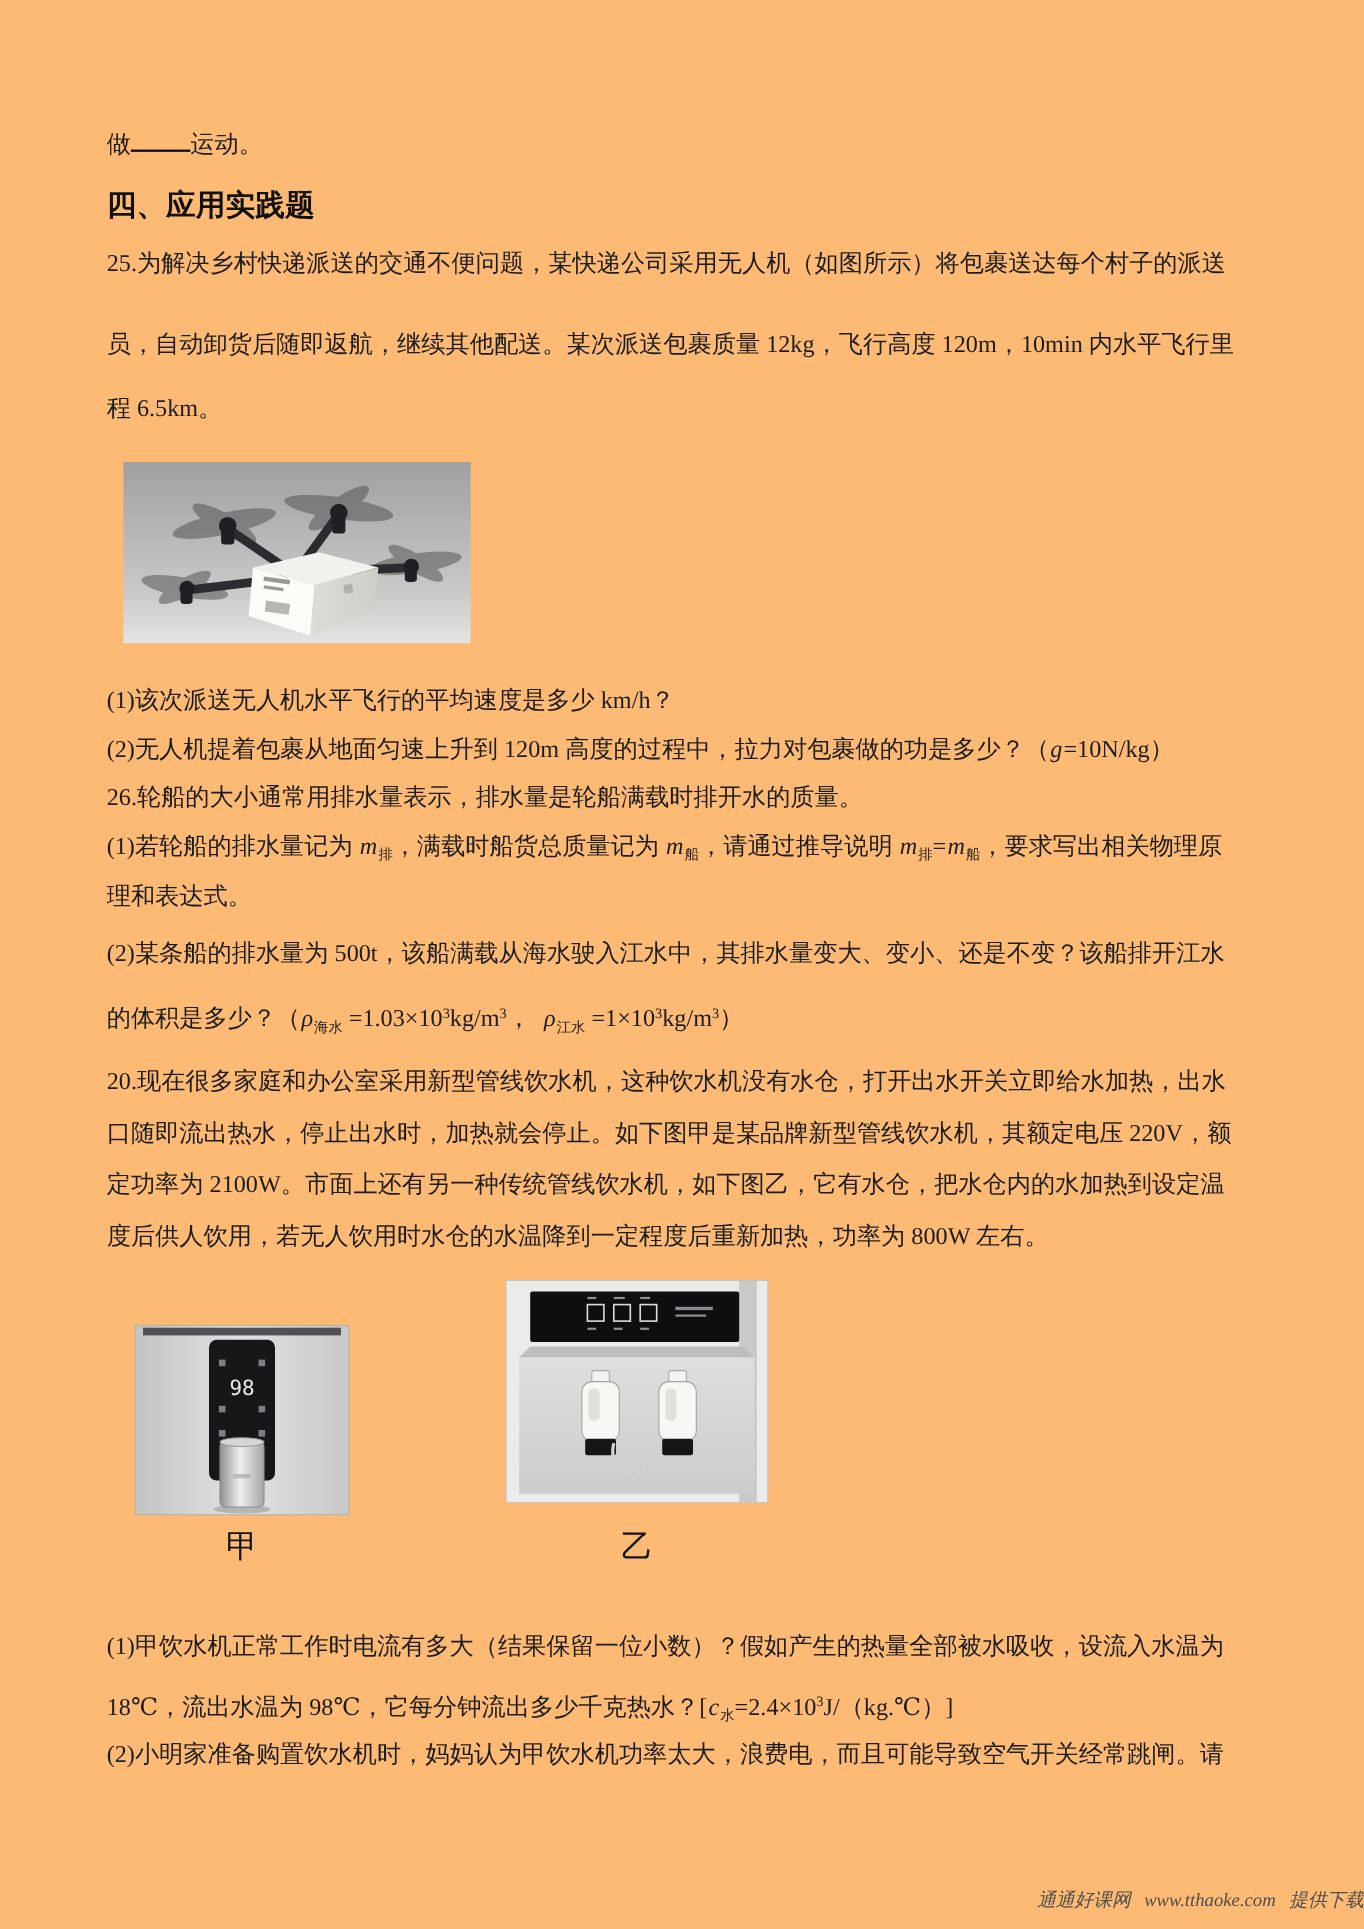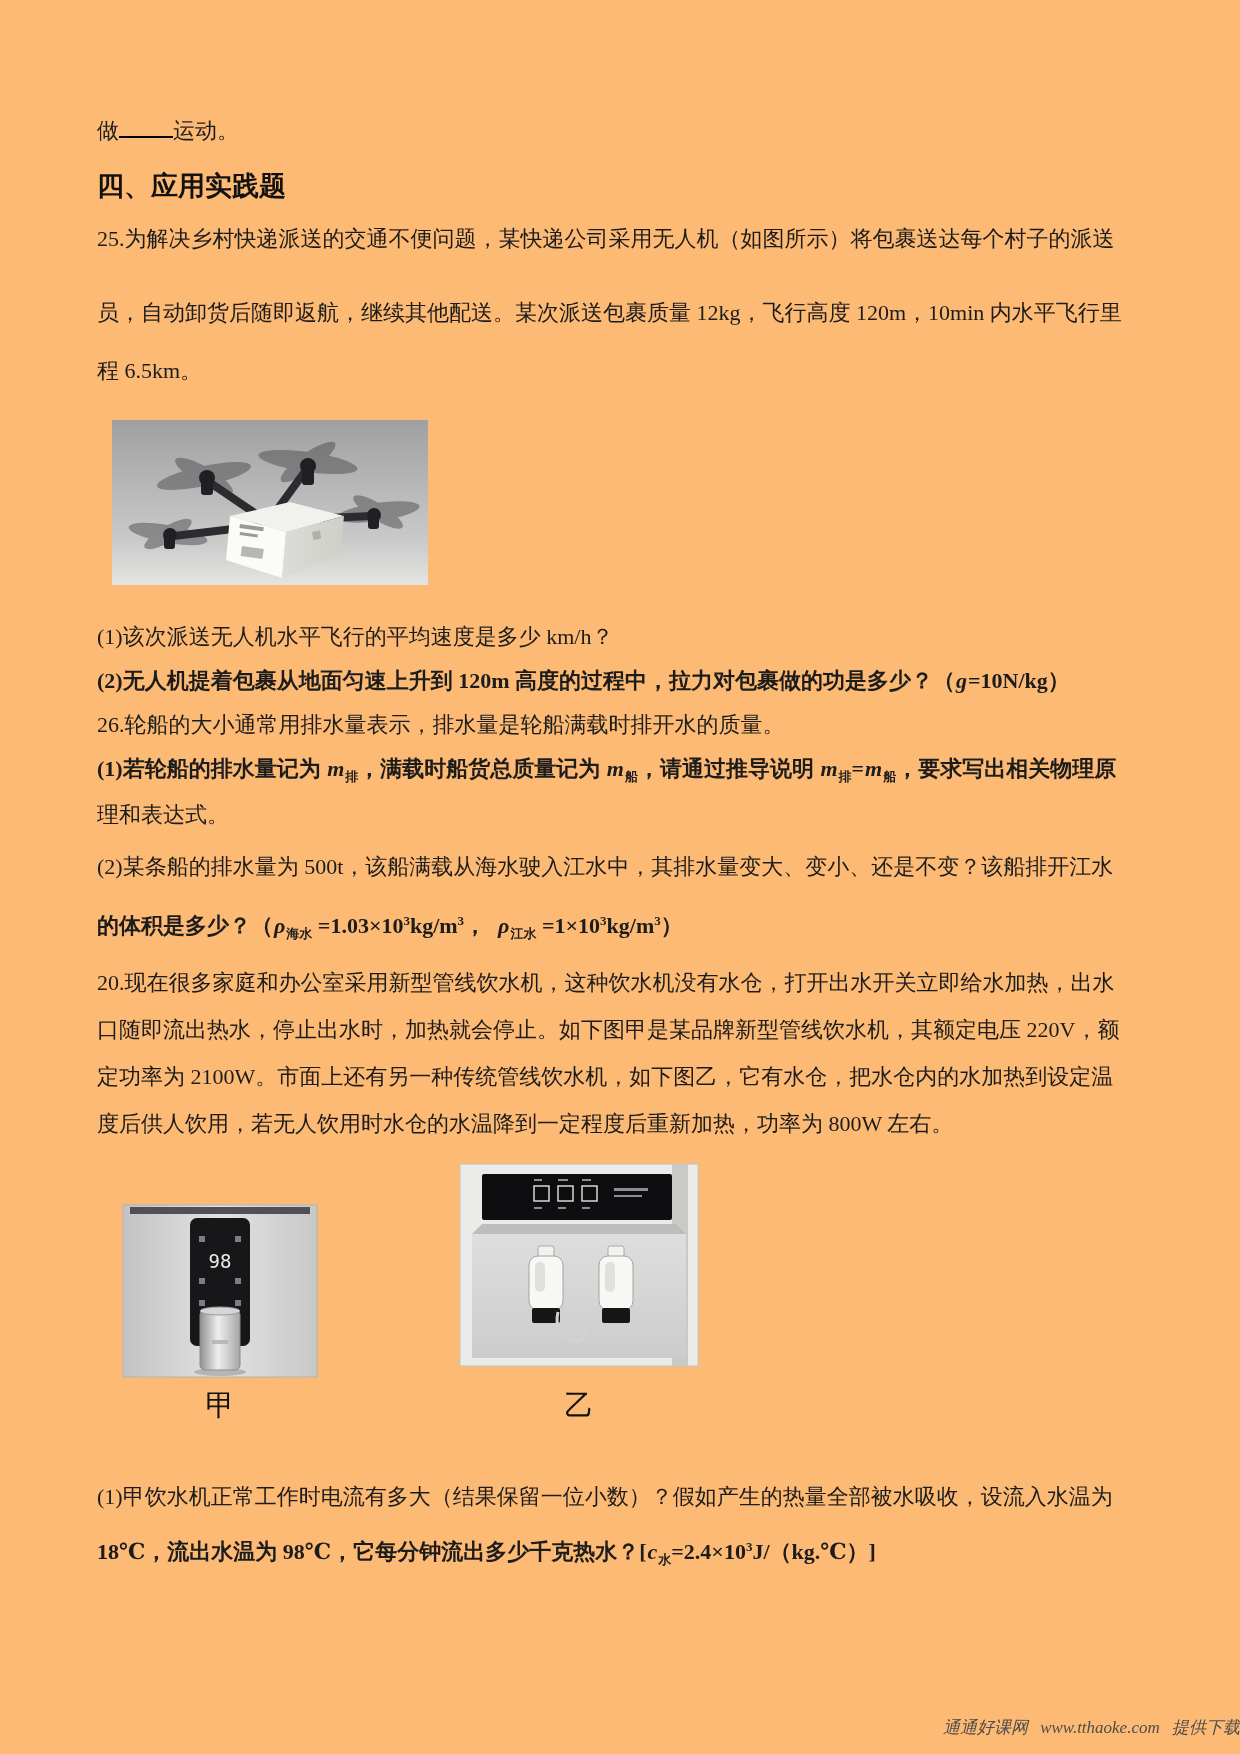--- a/index.html
+++ b/index.html
@@ -13,21 +13,21 @@
     white-space:pre;color:#1c1c1c;
   }
   .hdr{
     position:absolute;left:97px;font-family:"Liberation Sans","DejaVu Sans",sans-serif;
     font-weight:bold;font-size:27px;color:#111;
   }
   .blank{
     display:inline-block;width:54px;height:1em;
     border-bottom:2.5px solid #000;vertical-align:baseline;
   }
-  .seg{white-space:pre;font-weight:bold;}
+  .seg{white-space:pre;}
   .seg-i{font-style:italic;padding:0 1px;}
   .seg-sub{font-size:13px;vertical-align:-5px;}
   .seg-sup{font-size:13px;vertical-align:8px;}
   .img-box{position:absolute;}
   .img-box svg{display:block;}
   .img-label{
     position:absolute;font-size:29px;color:#111;text-align:center;
     font-family:"Liberation Serif","DejaVu Serif",serif;
   }
   .footer{
@@ -194,16 +194,17 @@
         <rect x="147" y="100" width="10" height="30" rx="5" fill="#e0e0dc"></rect>
         <rect x="144" y="146" width="28" height="15" rx="2" fill="#161616"></rect>
       </g>
       <path d="M100,150 C 92,182 136,190 126,162" stroke="#d2d2ce" fill="none" stroke-width="3"></path>
     </svg>
   </div>
   <div class="img-label" style="left:458px;top:1386px;width:242px">乙</div>
 
   <div class="line" style="top:1482px">(1)甲饮水机正常工作时电流有多大（结果保留一位小数）？假如产生的热量全部被水吸收，设流入水温为</div>
   <div class="line" style="top:1532px"><span class="seg seg-n">18℃，流出水温为 98℃，它每分钟流出多少千克热水？[</span><span class="seg seg-i">c</span><span class="seg seg-sub">水</span><span class="seg seg-n">=2.4×10</span><span class="seg seg-sup">3</span><span class="seg seg-n">J/（kg.℃）]</span></div>
+  <div class="line" style="top:1580px">(2)小明家准备购置饮水机时，妈妈认为甲饮水机功率太大，浪费电，而且可能导致空气开关经常跳闸。请</div>
 
   <div class="footer">通通好课网  www.tthaoke.com  提供下载</div>
 
 </div>
 
 </body></html>

